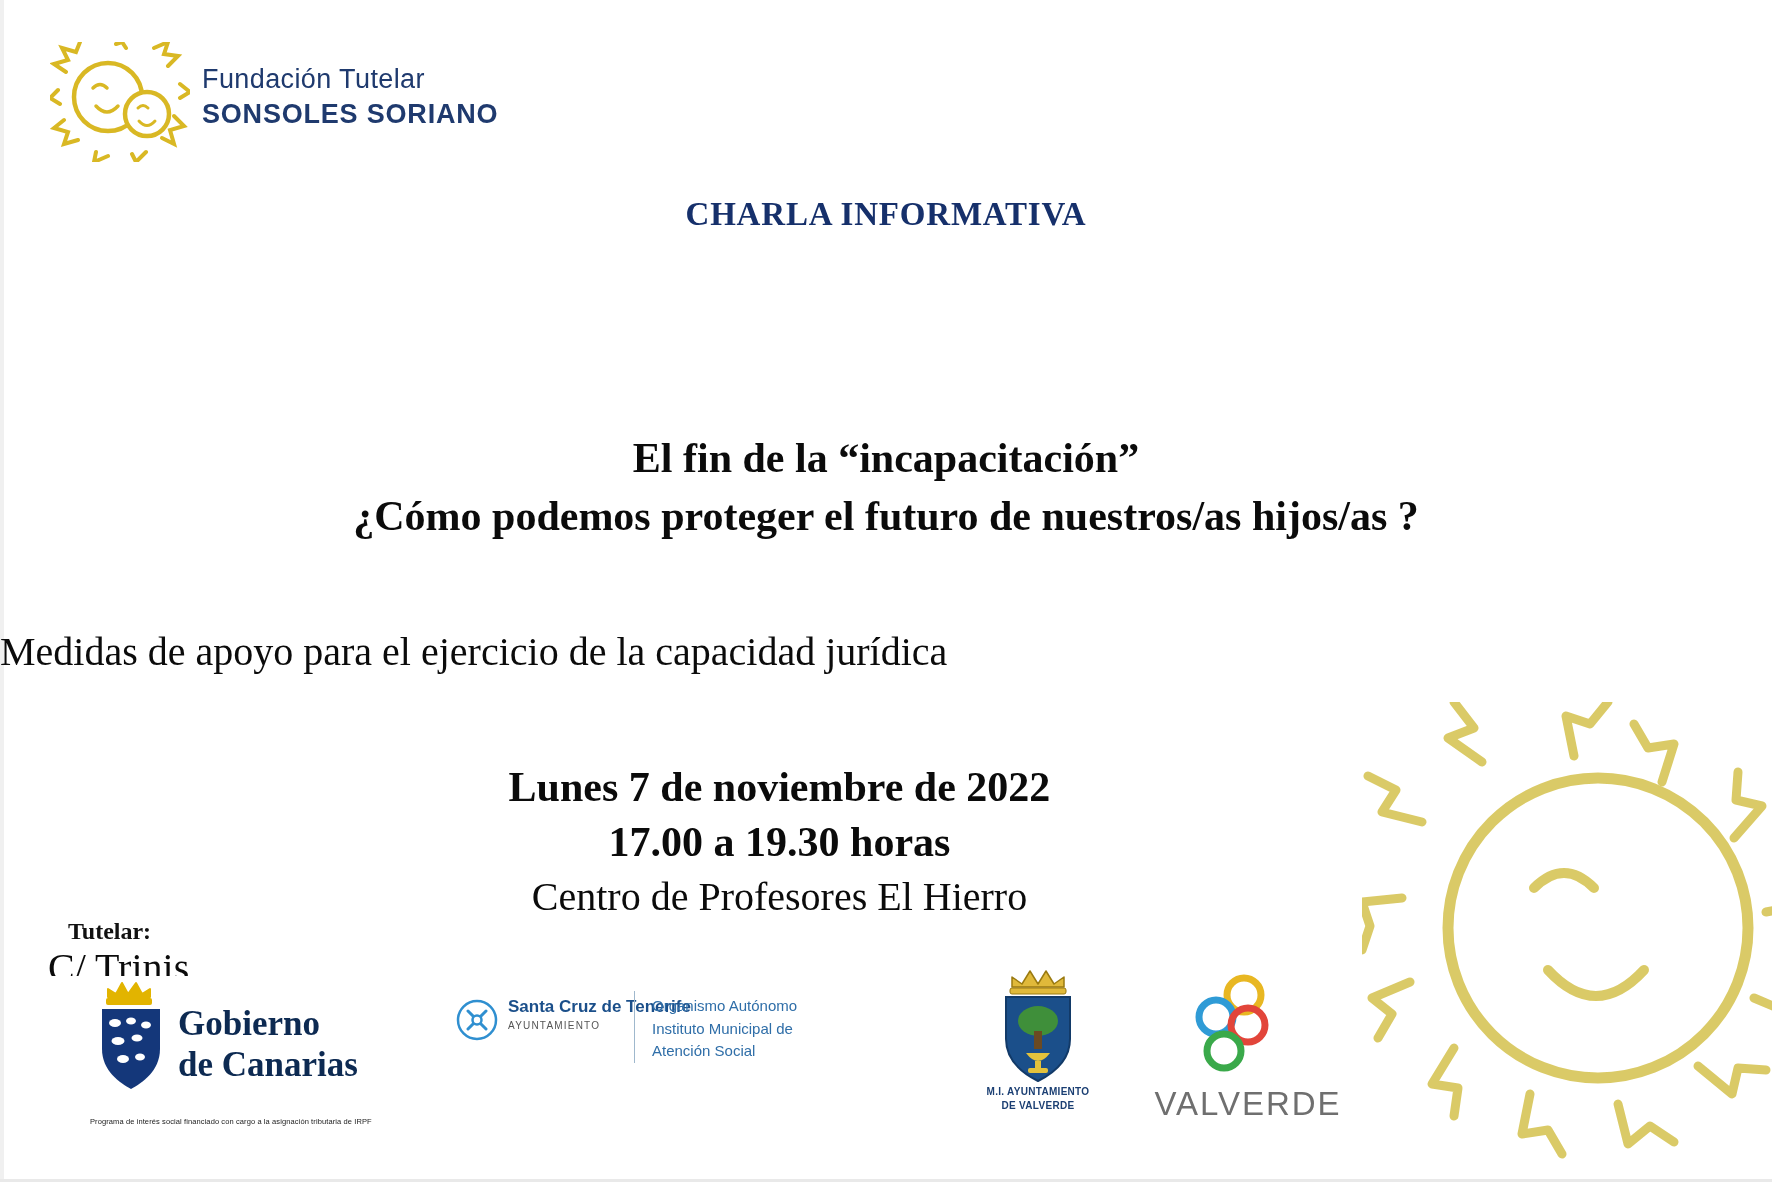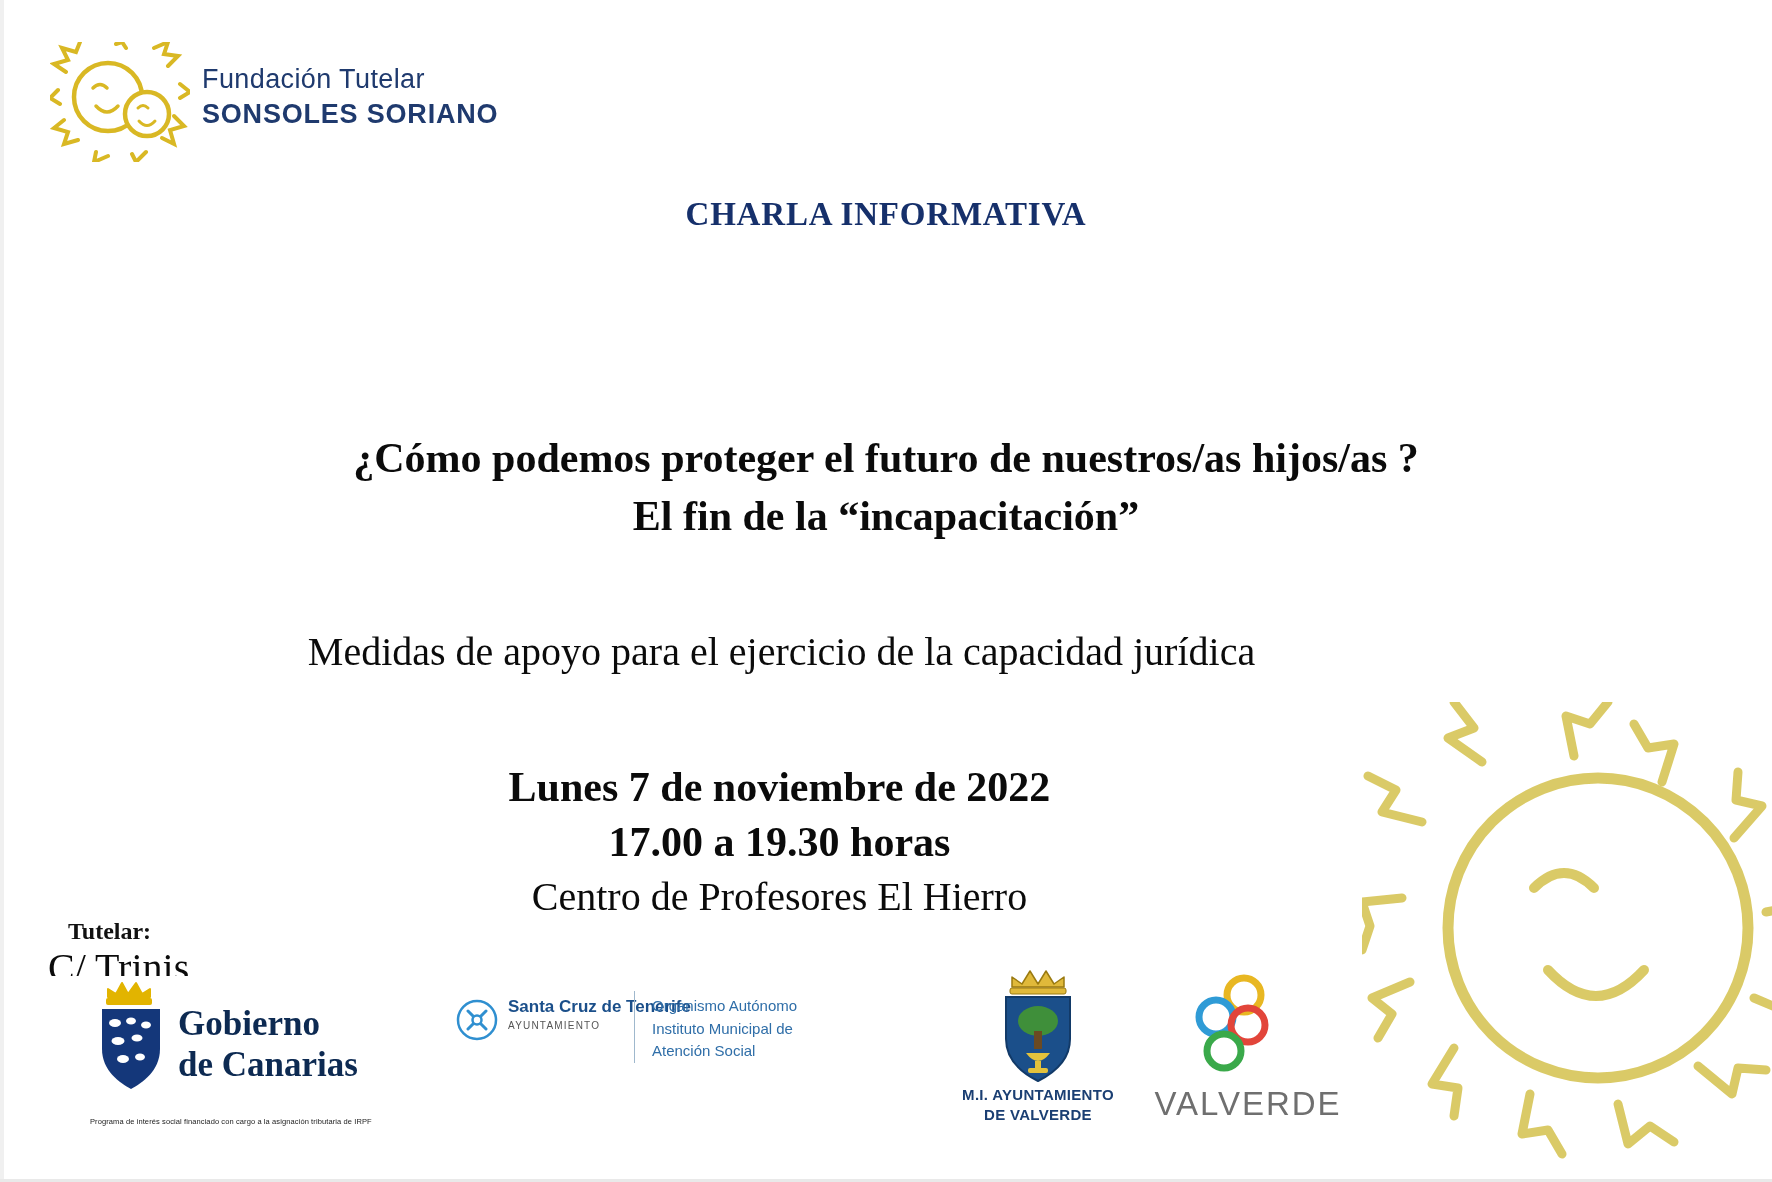--- a/index.html
+++ b/index.html
@@ -104,21 +104,20 @@
     font-weight: bold;
     font-size: 42px;
     line-height: 1.38;
     color: #0b0b0b;
   }
   #subtitle {
     position: absolute;
     left: 0;
     top: 628px;
     width: 1563px;
-    text-align: center;
     font-family: "Liberation Serif", serif;
     font-size: 40px;
     color: #0b0b0b;
   }
 
   
   #details {
     position: absolute;
     left: 0;
     top: 760px;
@@ -281,21 +280,21 @@
     top: 0;
     width: 104px;
     height: 118px;
   }
   #ayto-caption {
     position: absolute;
     left: 0;
     top: 120px;
     width: 220px;
     font-family: "Liberation Sans", sans-serif;
-    font-size: 15px;
+    font-size: 10px;
     font-weight: bold;
     color: #1b3f73;
     line-height: 1.35;
     letter-spacing: .3px;
   }
 
   
   #valverde-brand {
     position: absolute;
     left: 1110px;
@@ -368,22 +367,22 @@
     </div>
     <div id="brand-text">
       <div class="brand-line1">Fundación Tutelar</div>
       <div class="brand-line2">SONSOLES SORIANO</div>
     </div>
   </div>
 
   <div id="headline">CHARLA INFORMATIVA</div>
 
   <div id="title-block">
+    <div class="title-line">El fin de la “incapacitación”</div>
     <div class="title-line">¿Cómo podemos proteger el futuro de nuestros/as hijos/as ?</div>
-    <div class="title-line">El fin de la “incapacitación”</div>
   </div>
 
   <div id="subtitle">Medidas de apoyo para el ejercicio de la capacidad jurídica</div>
 
   <div id="details">
     <div class="detail-date">Lunes 7 de noviembre de 2022</div>
     <div class="detail-time">17.00  a 19.30  horas</div>
     <div class="detail-place">Centro de Profesores El Hierro</div>
   </div>
   <div id="detail-street-wrap">

